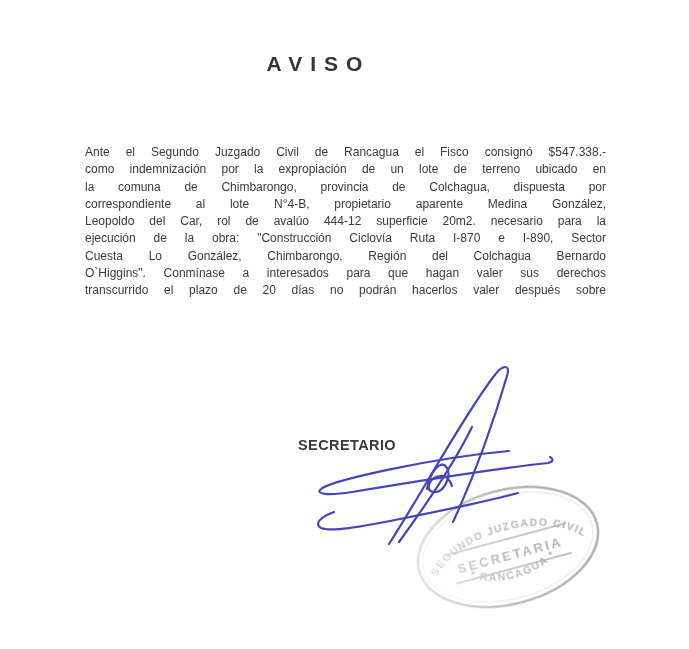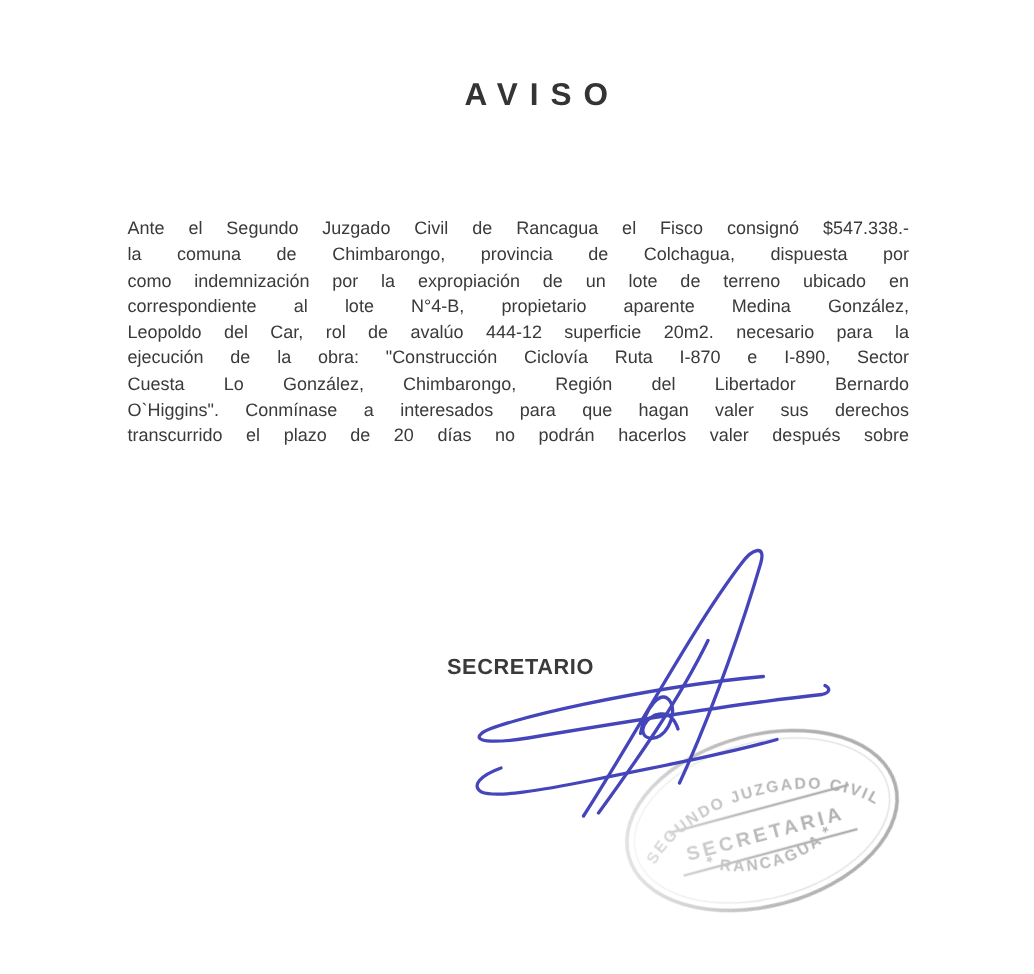--- a/index.html
+++ b/index.html
@@ -16,21 +16,20 @@
   }
   .title {
     position: absolute;
     top: 52px; left: 0; width: 637px;
     margin: 0;
     text-align: center;
     font-size: 21px;
     font-weight: bold;
     letter-spacing: 8px;
     color: #343434;
-    padding-left: 43px;
   }
   .body-text {
     position: absolute;
     top: 144px; left: 85px; width: 521px;
     color: #3a3a3a;
     font-size: 12px;
     line-height: 17.3px;
   }
   .line {
     text-align: justify;
@@ -68,26 +67,26 @@
 </style>
 </head>
 <body>
 
 <div class="page">
 
   <h1 class="title">AVISO</h1>
 
   <div class="body-text">
     <div class="line">Ante el Segundo Juzgado Civil de Rancagua el Fisco consignó $547.338.-</div>
+    <div class="line">como indemnización por la expropiación de un lote de terreno ubicado en</div>
     <div class="line">la comuna de Chimbarongo, provincia de Colchagua, dispuesta por</div>
-    <div class="line">como indemnización por la expropiación de un lote de terreno ubicado en</div>
     <div class="line">correspondiente al lote N°4-B, propietario aparente Medina González,</div>
     <div class="line">Leopoldo del Car, rol de avalúo 444-12 superficie 20m2. necesario para la</div>
     <div class="line">ejecución de la obra: "Construcción Ciclovía Ruta I-870 e I-890, Sector</div>
-    <div class="line">Cuesta Lo González, Chimbarongo, Región del Libertador Bernardo</div>
+    <div class="line">Cuesta Lo González, Chimbarongo, Región del Colchagua Bernardo</div>
     <div class="line">O`Higgins". Conmínase a interesados para que hagan valer sus derechos</div>
     <div class="line">transcurrido el plazo de 20 días no podrán hacerlos valer después sobre</div>
   </div>
 
   <div class="signoff">SECRETARIO</div>
 
   <svg class="stamp-svg" viewBox="0 0 204 132">
     <defs>
       <linearGradient id="gradFade" x1="0" y1="0" x2="1" y2="0">
         <stop offset="0" stop-color="#ffffff" stop-opacity="0.30"></stop>

